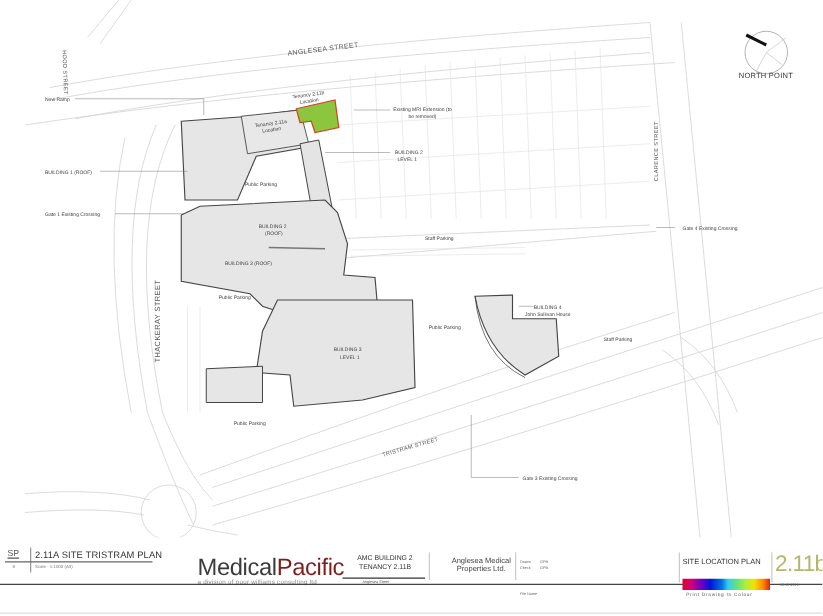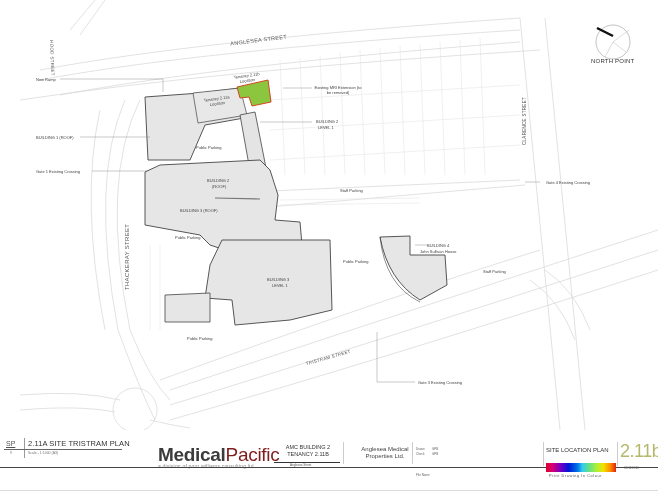--- a/index.html
+++ b/index.html
@@ -9,21 +9,21 @@
   .street { position:absolute; font-size:5.5px; color:#555; letter-spacing:0.3px; white-space:nowrap; font-family:"Liberation Sans", sans-serif; }
   .north-label { position:absolute; left:591px; top:58px; font-size:6px; color:#333; letter-spacing:0.2px; }
   .titleblock { position:absolute; left:0; top:437px; width:658px; height:56px; }
   .tb-sp { position:absolute; left:6px; top:440px; font-size:7px; color:#555; text-decoration:underline; }
   .tb-title { position:absolute; left:28px; top:439px; font-size:7.5px; color:#333; letter-spacing:0.1px; }
   .tb-scale { position:absolute; left:28px; top:451px; font-size:3.5px; color:#777; }
   .tb-num { position:absolute; left:10px; top:451px; font-size:3.5px; color:#777; }
   .tb-rule1 { position:absolute; left:4px; top:449px; width:118px; height:1px; background:#666; }
   .tb-vsep { position:absolute; left:24px; top:438px; width:1px; height:20px; background:#999; }
   .brand { position:absolute; left:158px; top:444px; font-size:19px; font-weight:400; letter-spacing:-0.3px; }
-  .brand .a { color:#3b3b3b;font-weight:bold; }
+  .brand .a { color:#3b3b3b; }
   .brand .b { color:#7f1d1d; }
   .brand-sub { position:absolute; left:158px; top:463px; font-size:5px; color:#888; letter-spacing:0.2px; }
   .proj { position:absolute; left:278px; top:444px; width:60px; text-align:center; font-size:5.5px; color:#333; line-height:7px; }
   .proj-sub { position:absolute; left:290px; top:463px; font-size:3px; color:#555; }
   .owner { position:absolute; left:350px; top:446px; width:70px; text-align:center; font-size:6px; color:#444; line-height:7px; }
   .meta { position:absolute; font-size:3px; color:#666; white-space:nowrap; }
   .plan-name { position:absolute; left:546px; top:447px; font-size:6px; color:#333; }
   .plan-num { position:absolute; left:620px; top:441px; font-size:18px; color:#b5b86a; letter-spacing:-0.5px; }
   .colorbar { position:absolute; left:546px; top:463px; width:70px; height:9px; background:linear-gradient(90deg,#e0002a 0%,#d4007a 10%,#6a00c8 22%,#0015d8 32%,#0073e6 45%,#33ccee 52%,#66e080 62%,#aaf03c 72%,#f2e100 82%,#ff8a00 92%,#e02010 100%); }
   .print-note { position:absolute; left:549px; top:474px; font-size:3.8px; color:#555; letter-spacing:0.6px; }

